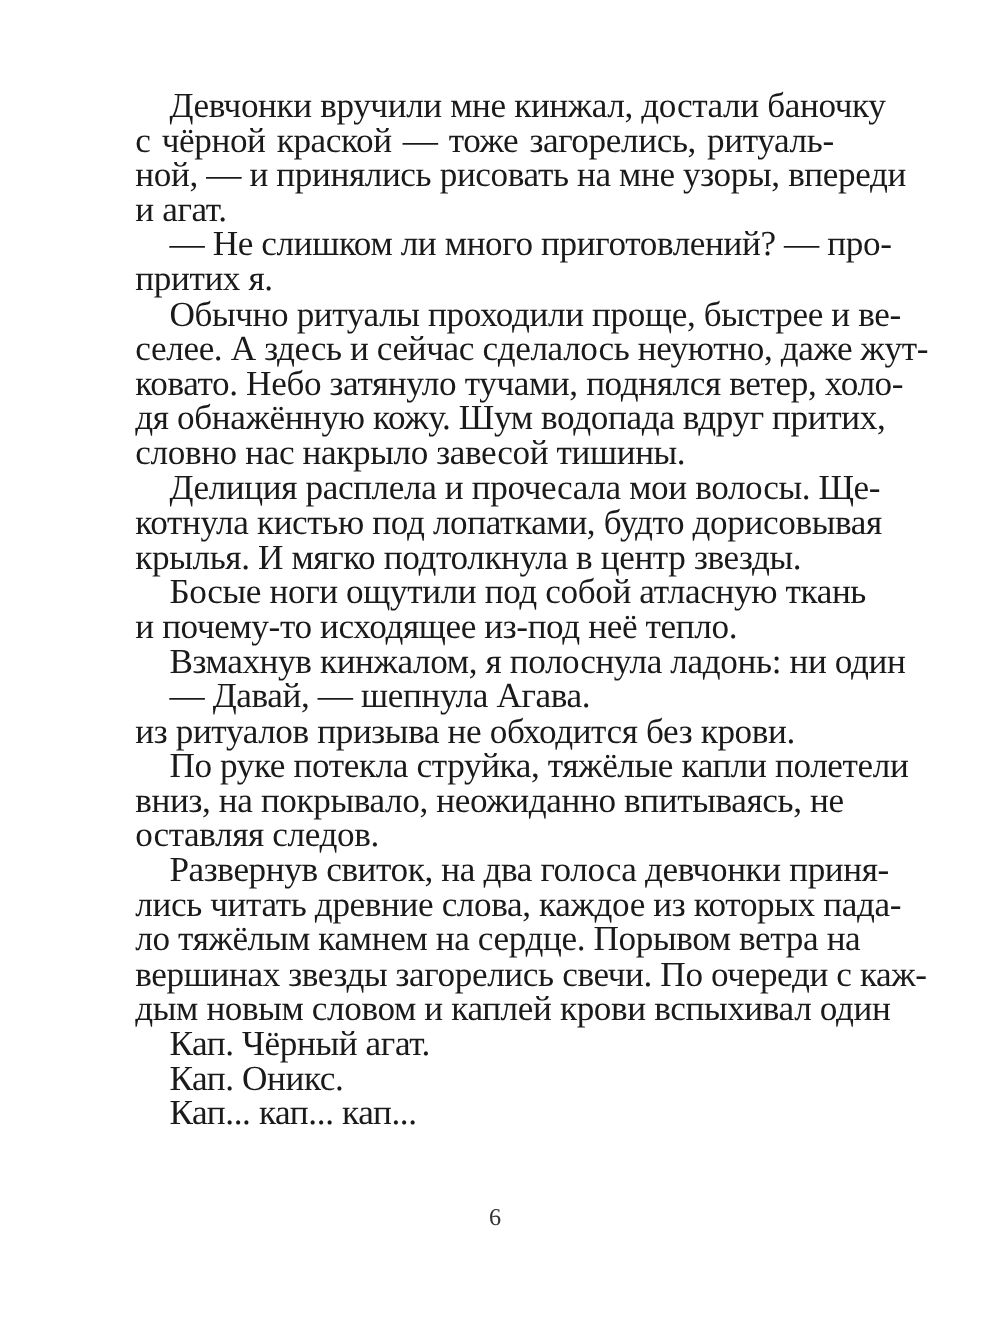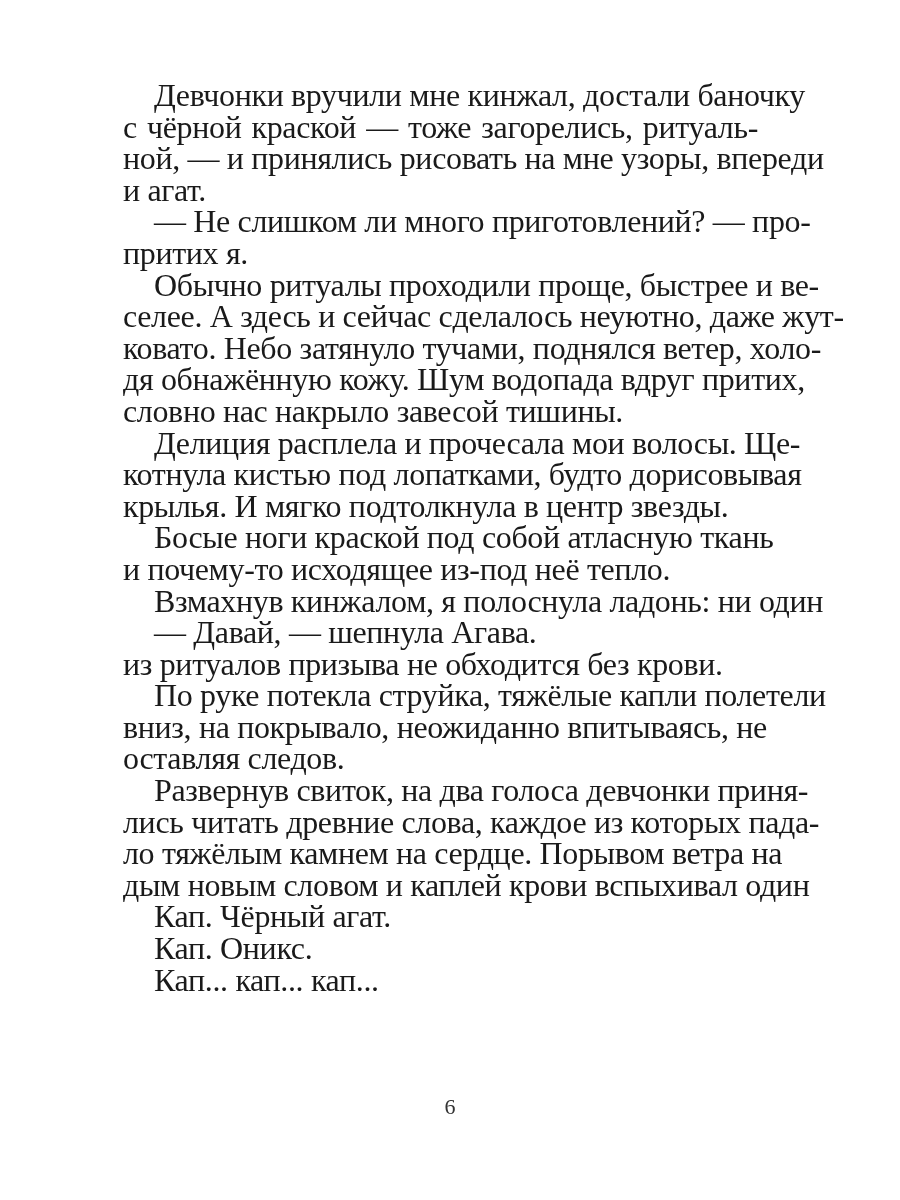--- a/index.html
+++ b/index.html
@@ -59,30 +59,31 @@
   <span class="line indent">— Не слишком ли много приготовлений? — про-</span>
   <span class="line last">притих я.</span>
   <span class="line indent">Обычно ритуалы проходили проще, быстрее и ве-</span>
   <span class="line">селее. А здесь и сейчас сделалось неуютно, даже жут-</span>
   <span class="line">ковато. Небо затянуло тучами, поднялся ветер, холо-</span>
   <span class="line">дя обнажённую кожу. Шум водопада вдруг притих,</span>
   <span class="line last">словно нас накрыло завесой тишины.</span>
   <span class="line indent">Делиция расплела и прочесала мои волосы. Ще-</span>
   <span class="line">котнула кистью под лопатками, будто дорисовывая</span>
   <span class="line last">крылья. И мягко подтолкнула в центр звезды.</span>
-  <span class="line indent">Босые ноги краской под собой атласную ткань</span>
+  <span class="line indent">Босые ноги ощутили под собой атласную ткань</span>
   <span class="line last">и почему-то исходящее из-под неё тепло.</span>
   <span class="line indent">Взмахнув кинжалом, я полоснула ладонь: ни один</span>
   <span class="line indent last">— Давай, — шепнула Агава.</span>
   <span class="line last">из ритуалов призыва не обходится без крови.</span>
   <span class="line indent">По руке потекла струйка, тяжёлые капли полетели</span>
   <span class="line">вниз, на покрывало, неожиданно впитываясь, не</span>
   <span class="line last">оставляя следов.</span>
   <span class="line indent">Развернув свиток, на два голоса девчонки приня-</span>
   <span class="line">лись читать древние слова, каждое из которых пада-</span>
   <span class="line">ло тяжёлым камнем на сердце. Порывом ветра на</span>
+  <span class="line">вершинах звезды загорелись свечи. По очереди с каж-</span>
   <span class="line">дым новым словом и каплей крови вспыхивал один</span>
   <span class="line indent last">Кап. Чёрный агат.</span>
   <span class="line indent last">Кап. Оникс.</span>
   <span class="line indent last">Кап... кап... кап...</span>
 </div>
 
 <div class="page-number">6</div>
 
 </body></html>

